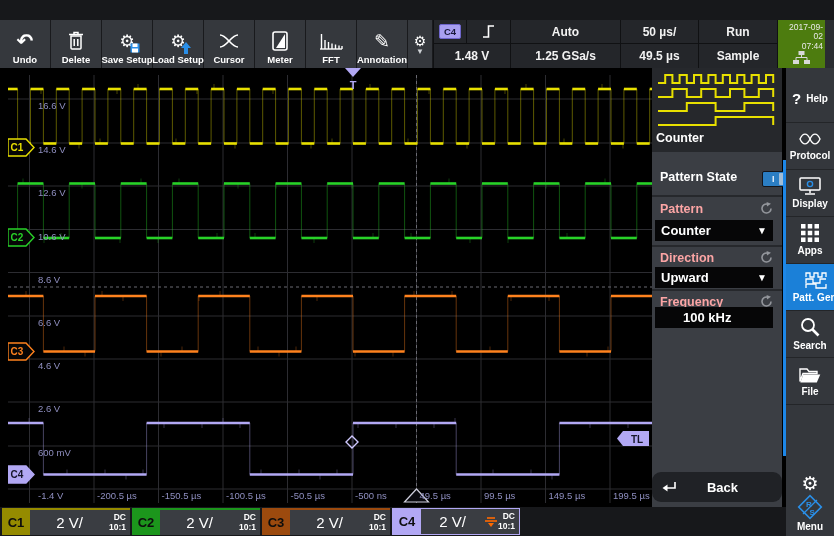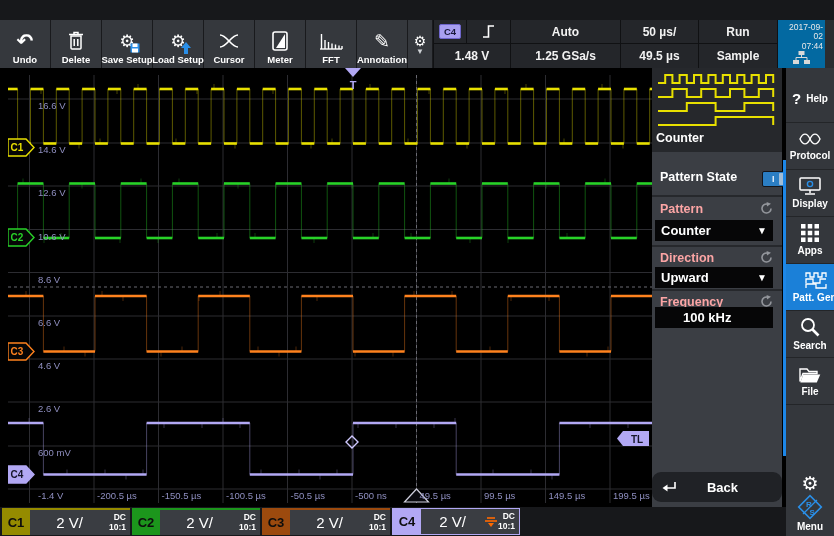--- a/index.html
+++ b/index.html
@@ -20,21 +20,21 @@
   .tb-gear .g { font-family:"DejaVu Sans", sans-serif; font-size:14px; line-height:14px; }
   .tb-gear .a { font-size:8px; line-height:7px; color:#cfd2d6; }
   .glyph { font-family:"DejaVu Sans", sans-serif; }
 
   
   .status { width:344px; height:48px; display:grid; grid-template-columns:33px 44px 110px 78px 79px; grid-template-rows:24px 24px; background:#101113; }
   .st-cell { background:#24262a; border-left:1px solid #101113; display:flex; align-items:center; justify-content:center; font-size:12px; font-weight:bold; color:#f2f2f2; }
   .st-top { border-bottom:1px solid #101113; }
   .c4badge { width:22px; height:15px; background:#a9a0f2; border:1px solid #6f66cc; border-radius:2px; color:#18183a; font-size:9.5px; font-weight:bold; display:flex; align-items:center; justify-content:center; }
   .st-span2 { grid-column:1 / span 2; }
-  .datebox { width:48px; height:48px; background:#0369a1; border-left:1px solid #101113; display:flex; flex-direction:column; align-items:center; justify-content:space-between; padding:3px 2px 4px 2px; }
+  .datebox { width:48px; height:48px; background:#4d7c0f; border-left:1px solid #101113; display:flex; flex-direction:column; align-items:center; justify-content:space-between; padding:3px 2px 4px 2px; }
   .datebox .d { font-size:8.5px; color:#e8e8e8; text-align:right; width:100%; line-height:9px; }
 
   
   .main-bg { position:absolute; left:0; top:68px; width:786px; height:439px; background:#000; }
   #graph-svg { position:absolute; left:8px; top:68px; }
 
   
   .panel { position:absolute; left:652px; top:68px; width:130px; height:439px; background:#3b3e44; }
   .preview { position:absolute; left:0; top:0; width:130px; height:84px; background:#26282c; }
   .preview-label { position:absolute; left:4px; top:63px; font-size:12.5px; font-weight:bold; color:#fff; }

